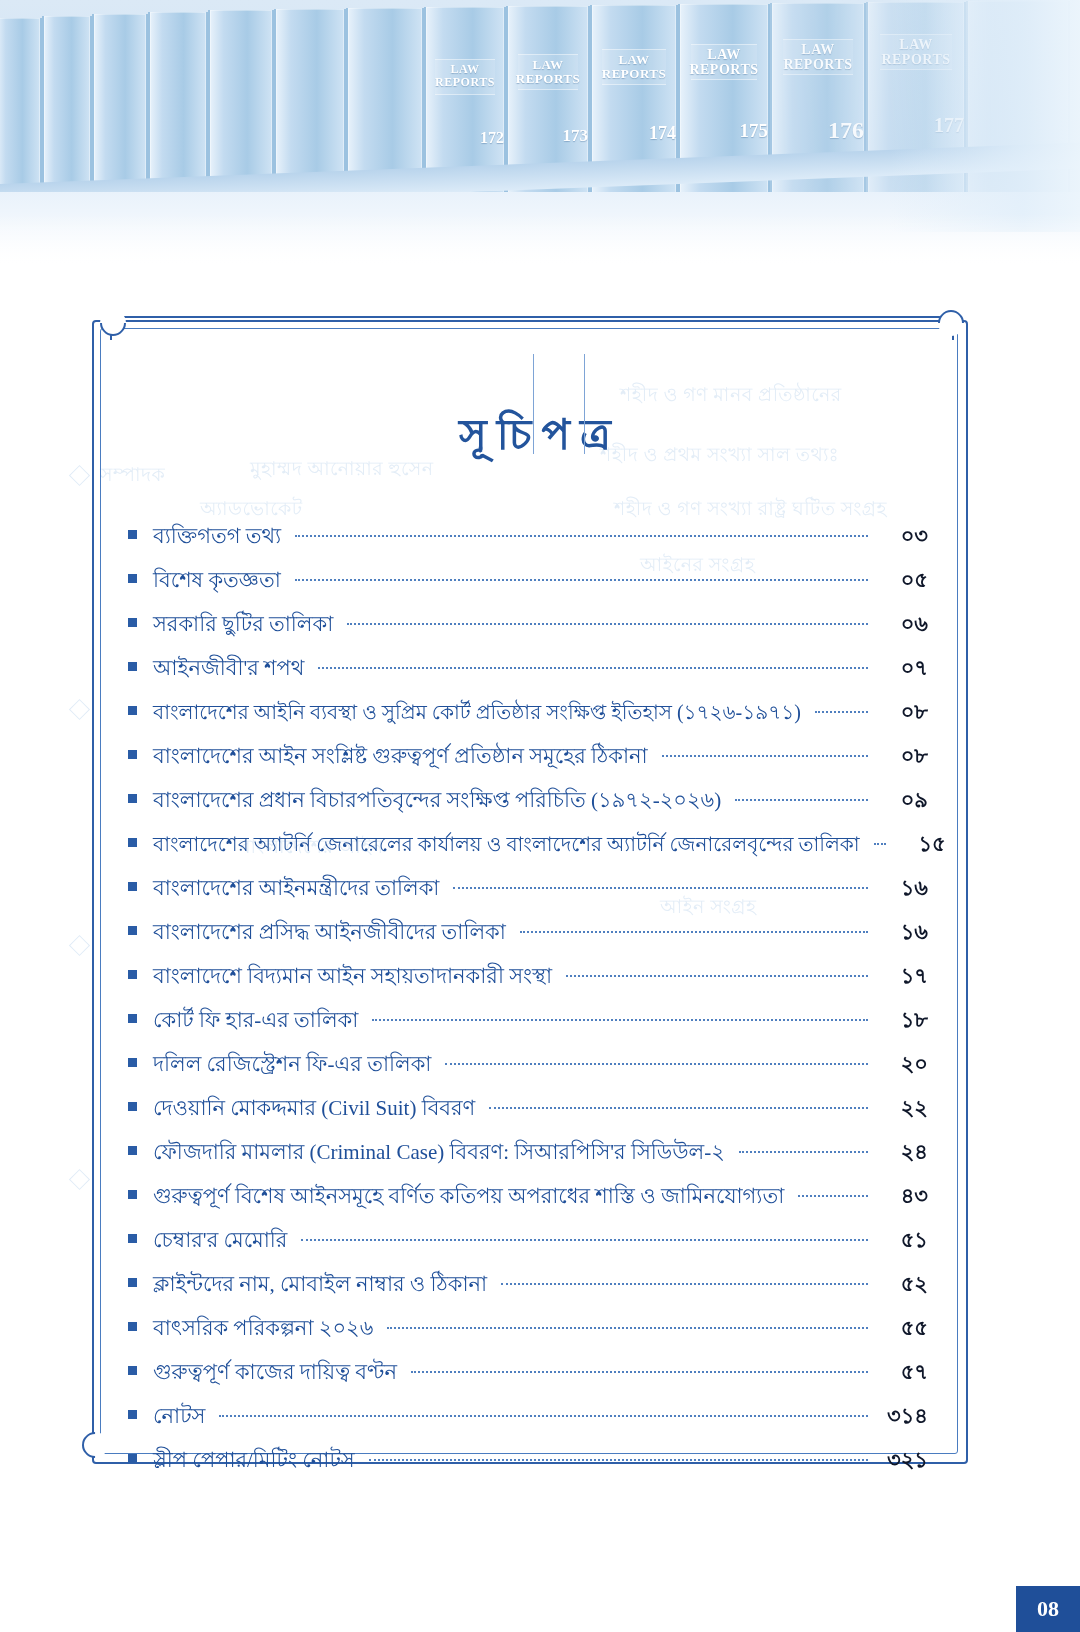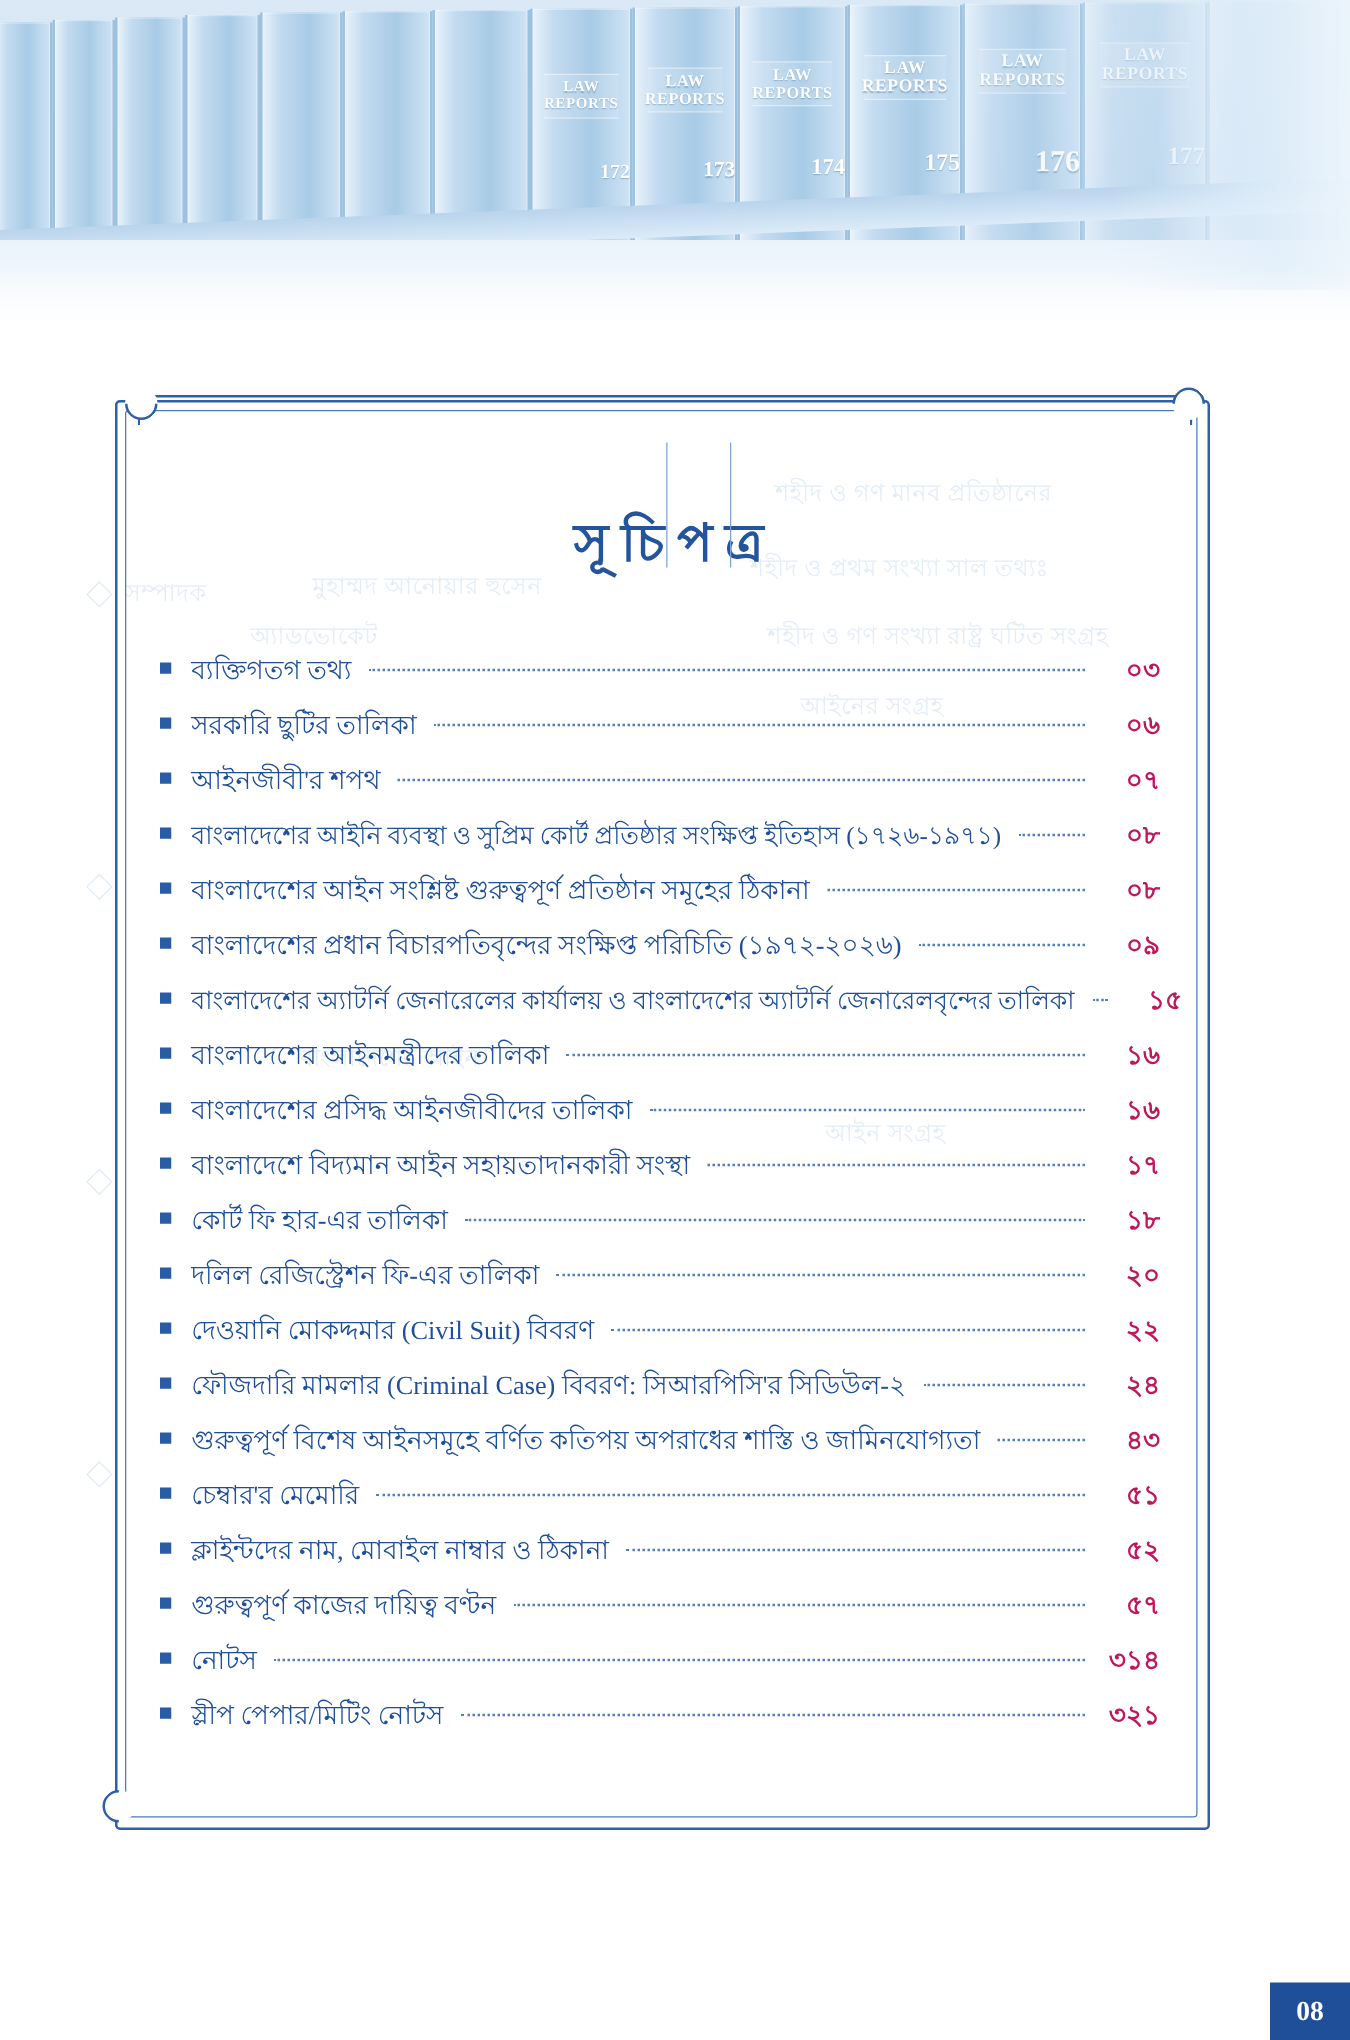--- a/index.html
+++ b/index.html
@@ -224,21 +224,21 @@
   }
   .dots {
     flex: 1 1 auto;
     border-bottom: 2px dotted #4f7fbf;
     position: relative;
     top: -6px;
     margin: 0 6px;
     min-width: 12px;
   }
   .entry-page {
-    color: #be185d;
+    color: #0f172a;
     font-family: "Liberation Serif", serif;
     font-size: 21px;
     font-weight: bold;
     flex: 0 0 auto;
     width: 54px;
     text-align: right;
   }
 
   
   .page-number {
@@ -346,20 +346,26 @@
 
   <div class="toc">
 
     <div class="toc-row">
       <span class="bullet"></span>
       <span class="entry-label">ব্যক্তিগতগ তথ্য</span>
       <span class="dots"></span>
       <span class="entry-page">০৩</span>
     </div>
 
+    <div class="toc-row">
+      <span class="bullet"></span>
+      <span class="entry-label">বিশেষ কৃতজ্ঞতা</span>
+      <span class="dots"></span>
+      <span class="entry-page">০৫</span>
+    </div>
 
     <div class="toc-row">
       <span class="bullet"></span>
       <span class="entry-label">সরকারি ছুটির তালিকা</span>
       <span class="dots"></span>
       <span class="entry-page">০৬</span>
     </div>
 
     <div class="toc-row">
       <span class="bullet"></span>
@@ -459,20 +465,26 @@
       <span class="entry-page">৫১</span>
     </div>
 
     <div class="toc-row">
       <span class="bullet"></span>
       <span class="entry-label">ক্লাইন্টদের নাম, মোবাইল নাম্বার ও ঠিকানা</span>
       <span class="dots"></span>
       <span class="entry-page">৫২</span>
     </div>
 
+    <div class="toc-row">
+      <span class="bullet"></span>
+      <span class="entry-label">বাৎসরিক পরিকল্পনা ২০২৬</span>
+      <span class="dots"></span>
+      <span class="entry-page">৫৫</span>
+    </div>
 
     <div class="toc-row">
       <span class="bullet"></span>
       <span class="entry-label">গুরুত্বপূর্ণ কাজের দায়িত্ব বণ্টন</span>
       <span class="dots"></span>
       <span class="entry-page">৫৭</span>
     </div>
 
 
     <div class="toc-row">

